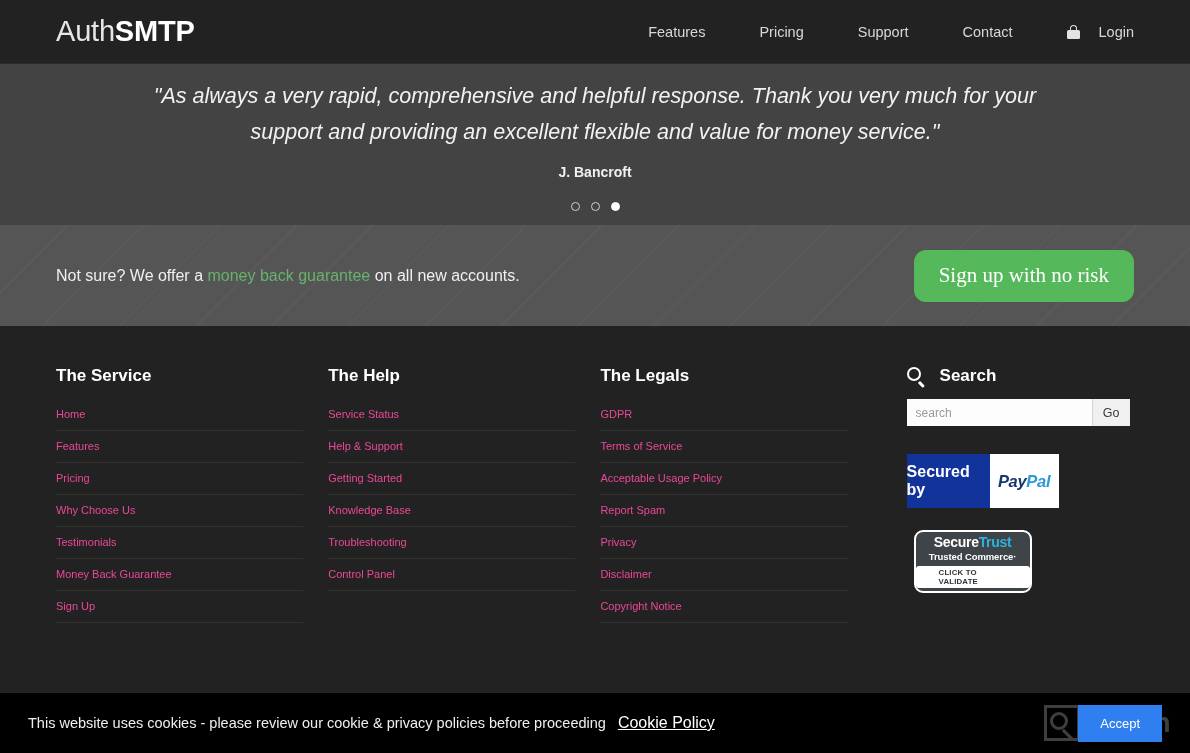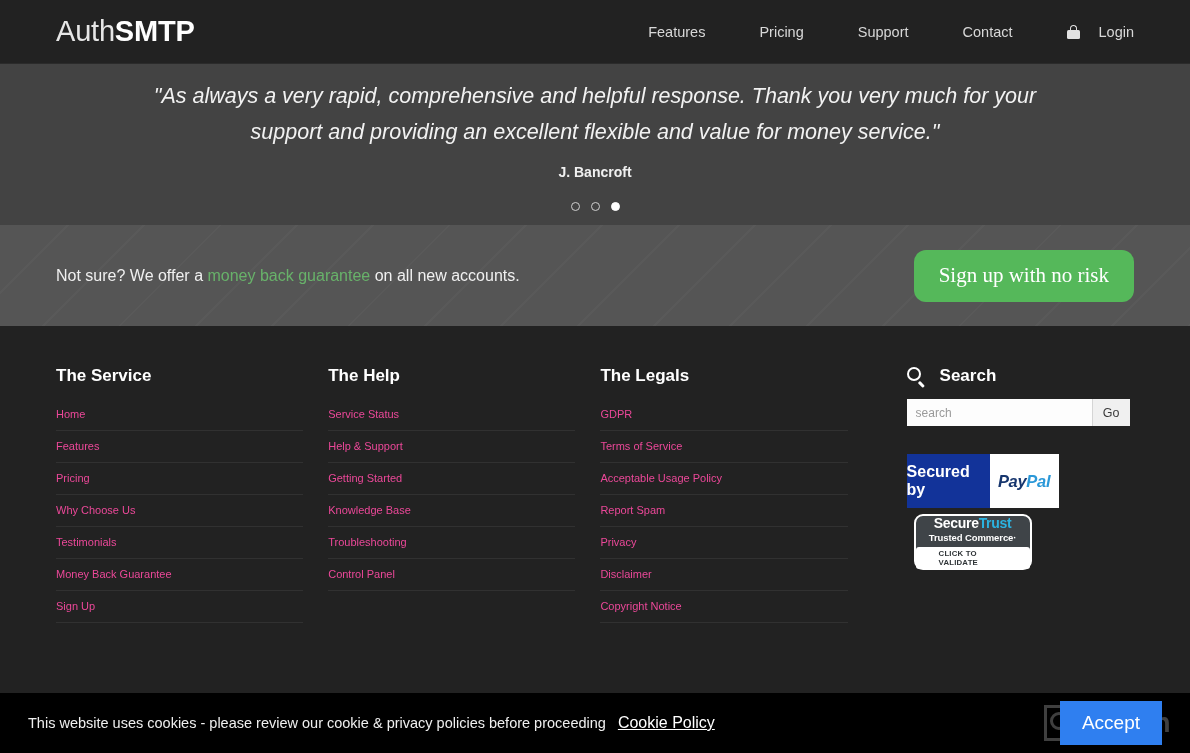--- a/index.html
+++ b/index.html
@@ -166,22 +166,22 @@
     background: #ffffff; flex: 1;
     display: flex; align-items: center; justify-content: center;
     font-size: 16.5px; font-weight: 700; font-style: italic;
     letter-spacing: -0.3px;
   }
   .pp-pay { color: #17366e; }
   .pp-pal { color: #2b98d8; }
 
   
   .securetrust {
-    margin-top: 6px; margin-left: 7px;
-    width: 118px; height: 56px;
+    margin-top: 22px; margin-left: 7px;
+    width: 118px; height: 63px;
     background: #3f4448;
     border: 2px solid #ffffff;
     border-radius: 9px;
     display: flex; flex-direction: column;
     align-items: center; justify-content: center;
     padding: 3px 0;
   }
   .st-1 { font-size: 14px; font-weight: 700; letter-spacing: -0.3px; line-height: 15px; }
   .st-1 .st-secure { color: #ffffff; }
   .st-1 .st-trust { color: #2bb3e0; }
@@ -218,21 +218,21 @@
   .revain-mark .tl {
     position: absolute; bottom: 5px; right: 6px; width: 13px; height: 3px;
     background: #8d8d8d; transform: rotate(45deg);
   }
   .revain-word {
     font-size: 27px; color: #8d8d8d; font-weight: 700; letter-spacing: -0.5px;
   }
   .accept-button {
     position: relative; z-index: 2;
     background: #2f7ff0; color: #ffffff;
-    border: none; font-size: 19px;
+    border: none; font-size: 13px;
     padding: 11px 22px; cursor: pointer;
     font-family: "Liberation Sans", sans-serif;
   }
 </style>
 </head>
 <body>
 
 <div class="header">
   <div class="logo">
     <span class="light">Auth</span><span class="bold">SMTP</span>

